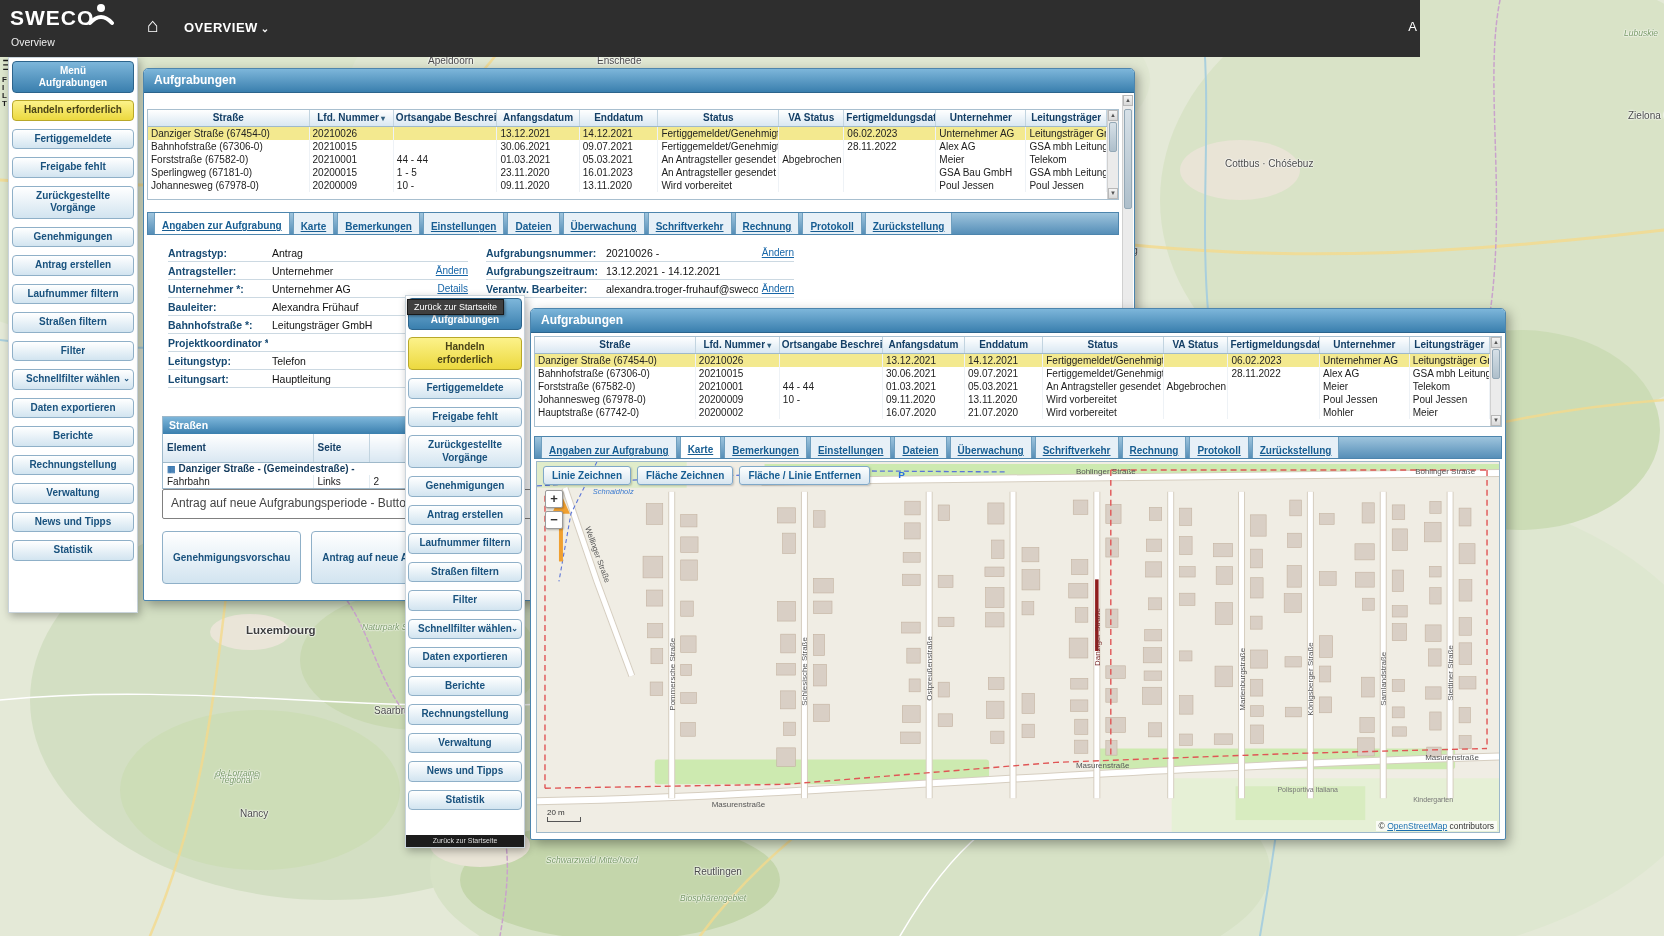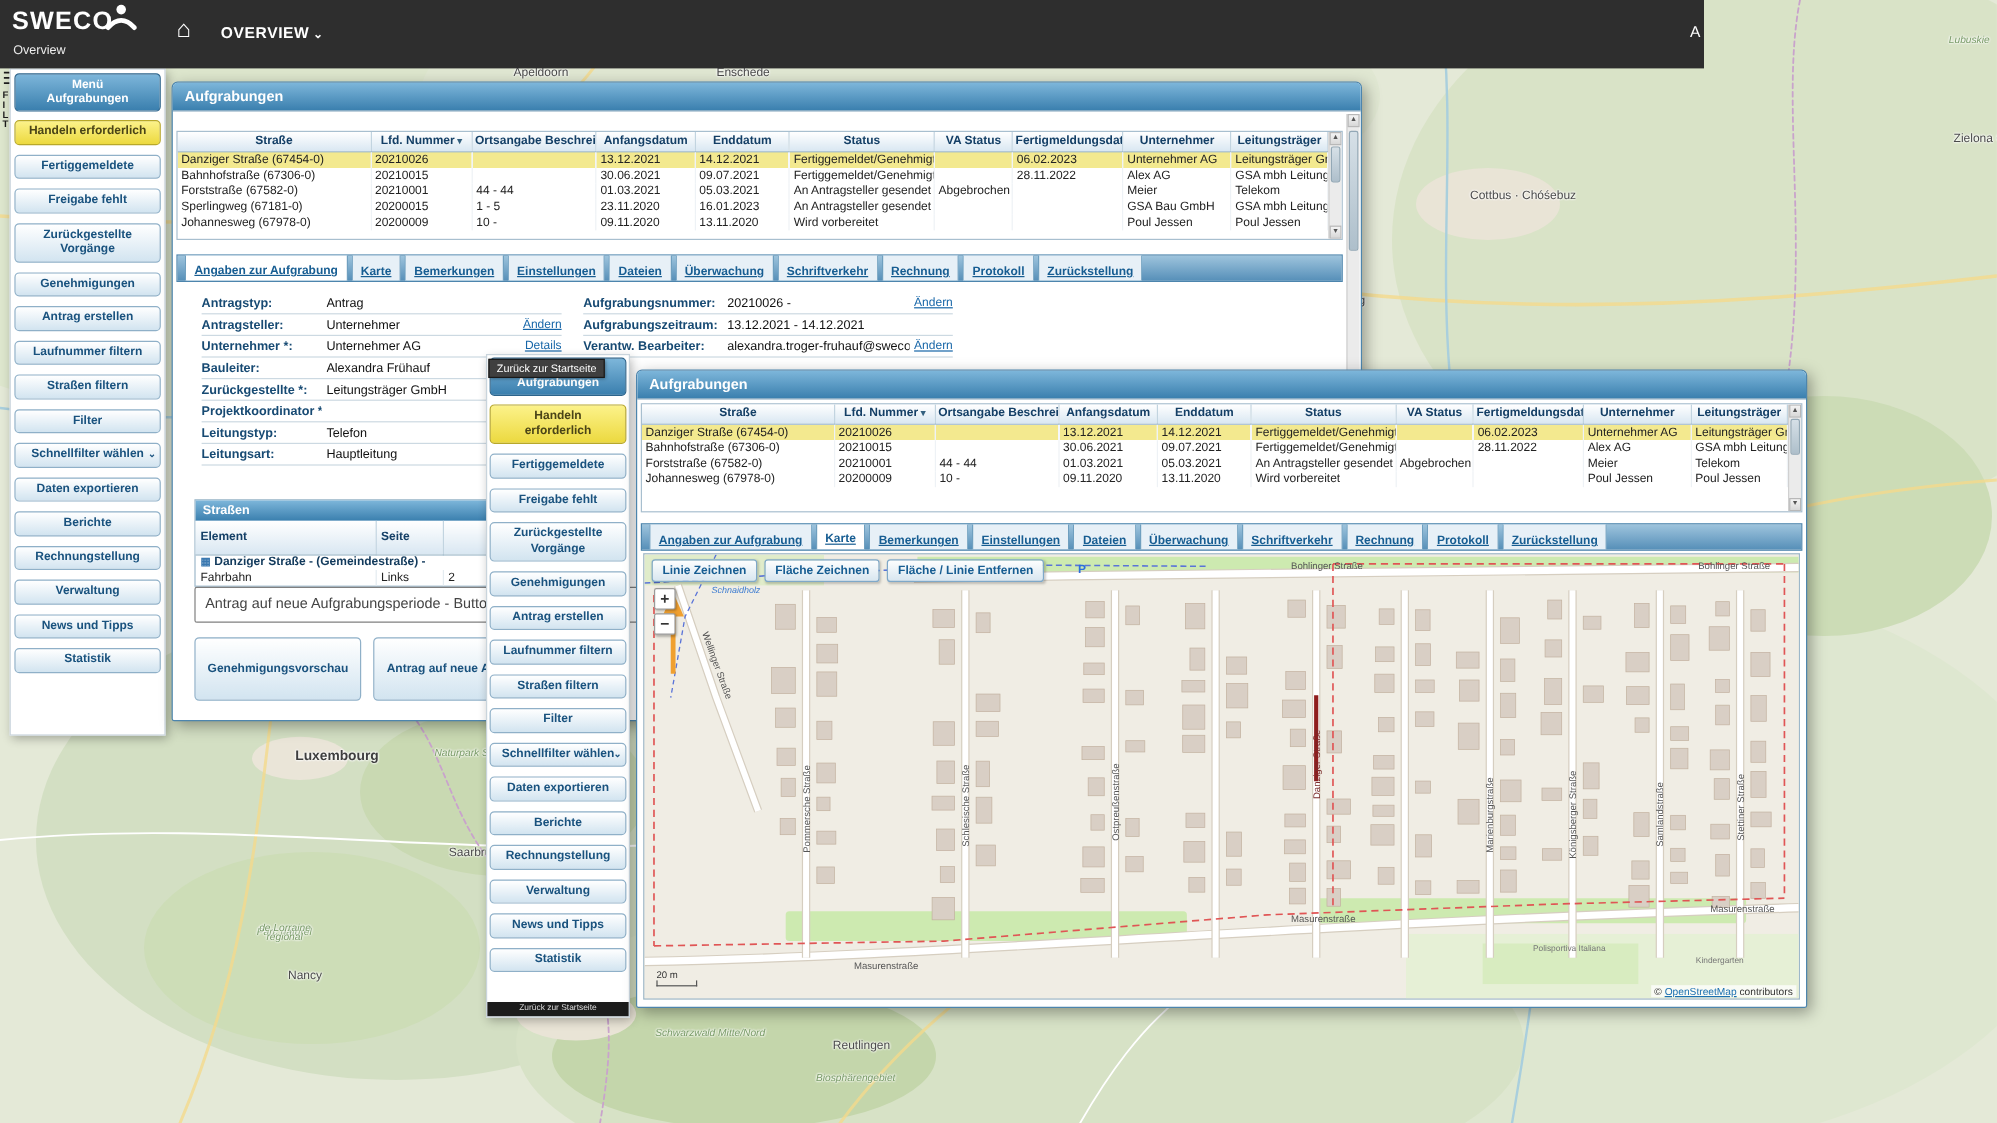--- a/index.html
+++ b/index.html
@@ -339,21 +339,21 @@
       <div class="frow">
         <span class="flabel">Unternehmer *:</span>
         <span class="fvalue">Unternehmer AG</span>
         <span class="flink">Details</span>
       </div>
       <div class="frow">
         <span class="flabel">Bauleiter:</span>
         <span class="fvalue">Alexandra Frühauf</span>
       </div>
       <div class="frow">
-        <span class="flabel">Zurückgestellte *:</span>
+        <span class="flabel">Bahnhofstraße *:</span>
         <span class="fvalue">Leitungsträger GmbH</span>
       </div>
       <div class="frow">
         <span class="flabel">Projektkoordinator *:</span>
         <span class="fvalue"></span>
       </div>
       <div class="frow">
         <span class="flabel">Leitungstyp:</span>
         <span class="fvalue">Telefon</span>
       </div>
@@ -550,20 +550,32 @@
             <td>Johannesweg (67978-0)</td>
             <td>20200009</td>
             <td>10 -</td>
             <td>09.11.2020</td>
             <td>13.11.2020</td>
             <td>Wird vorbereitet</td>
             <td></td>
             <td></td>
             <td>Poul Jessen</td>
             <td>Poul Jessen</td>
+          </tr>
+          <tr>
+            <td>Hauptstraße (67742-0)</td>
+            <td>20200002</td>
+            <td></td>
+            <td>16.07.2020</td>
+            <td>21.07.2020</td>
+            <td>Wird vorbereitet</td>
+            <td></td>
+            <td></td>
+            <td>Mohler</td>
+            <td>Meier</td>
           </tr>
         </tbody>
       </table>
     <div class="vscroll" style="right:0;top:0;bottom:0">
       <div class="varrow">▲</div>
       <div class="vthumb" style="top:12px;height:30px"></div>
       <div class="varrow bottom">▼</div>
     </div>
   </div>
 

